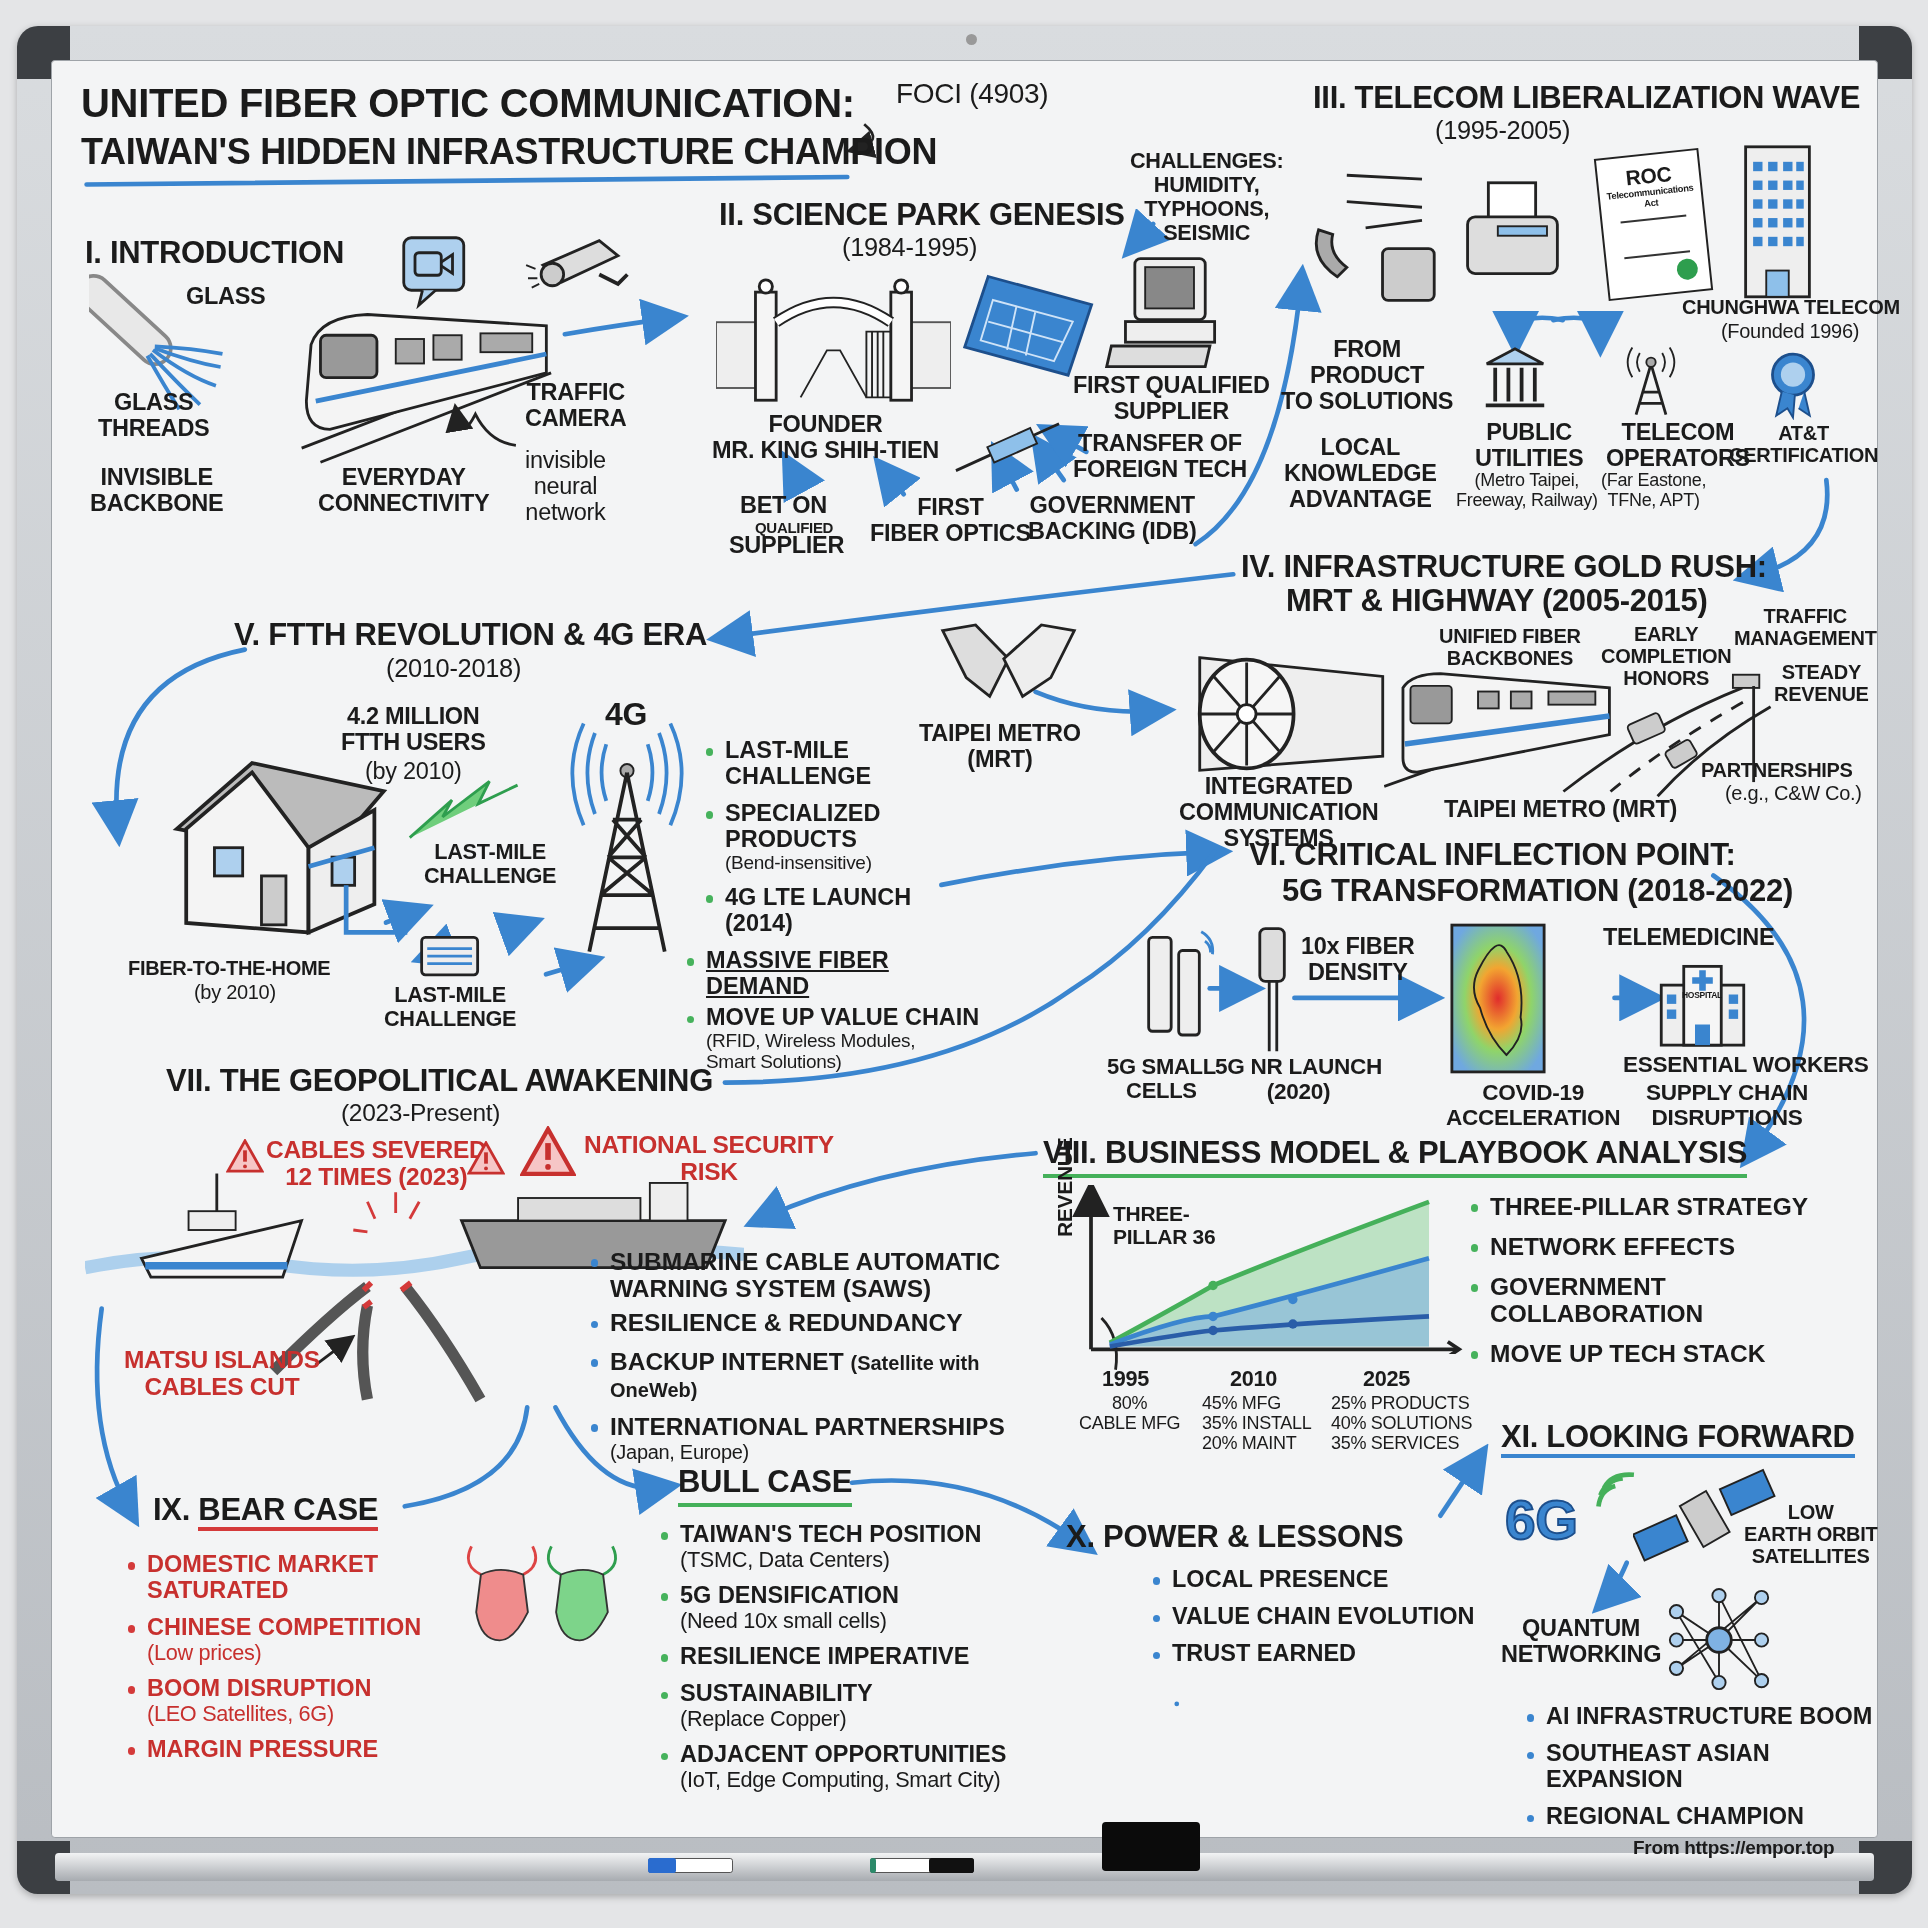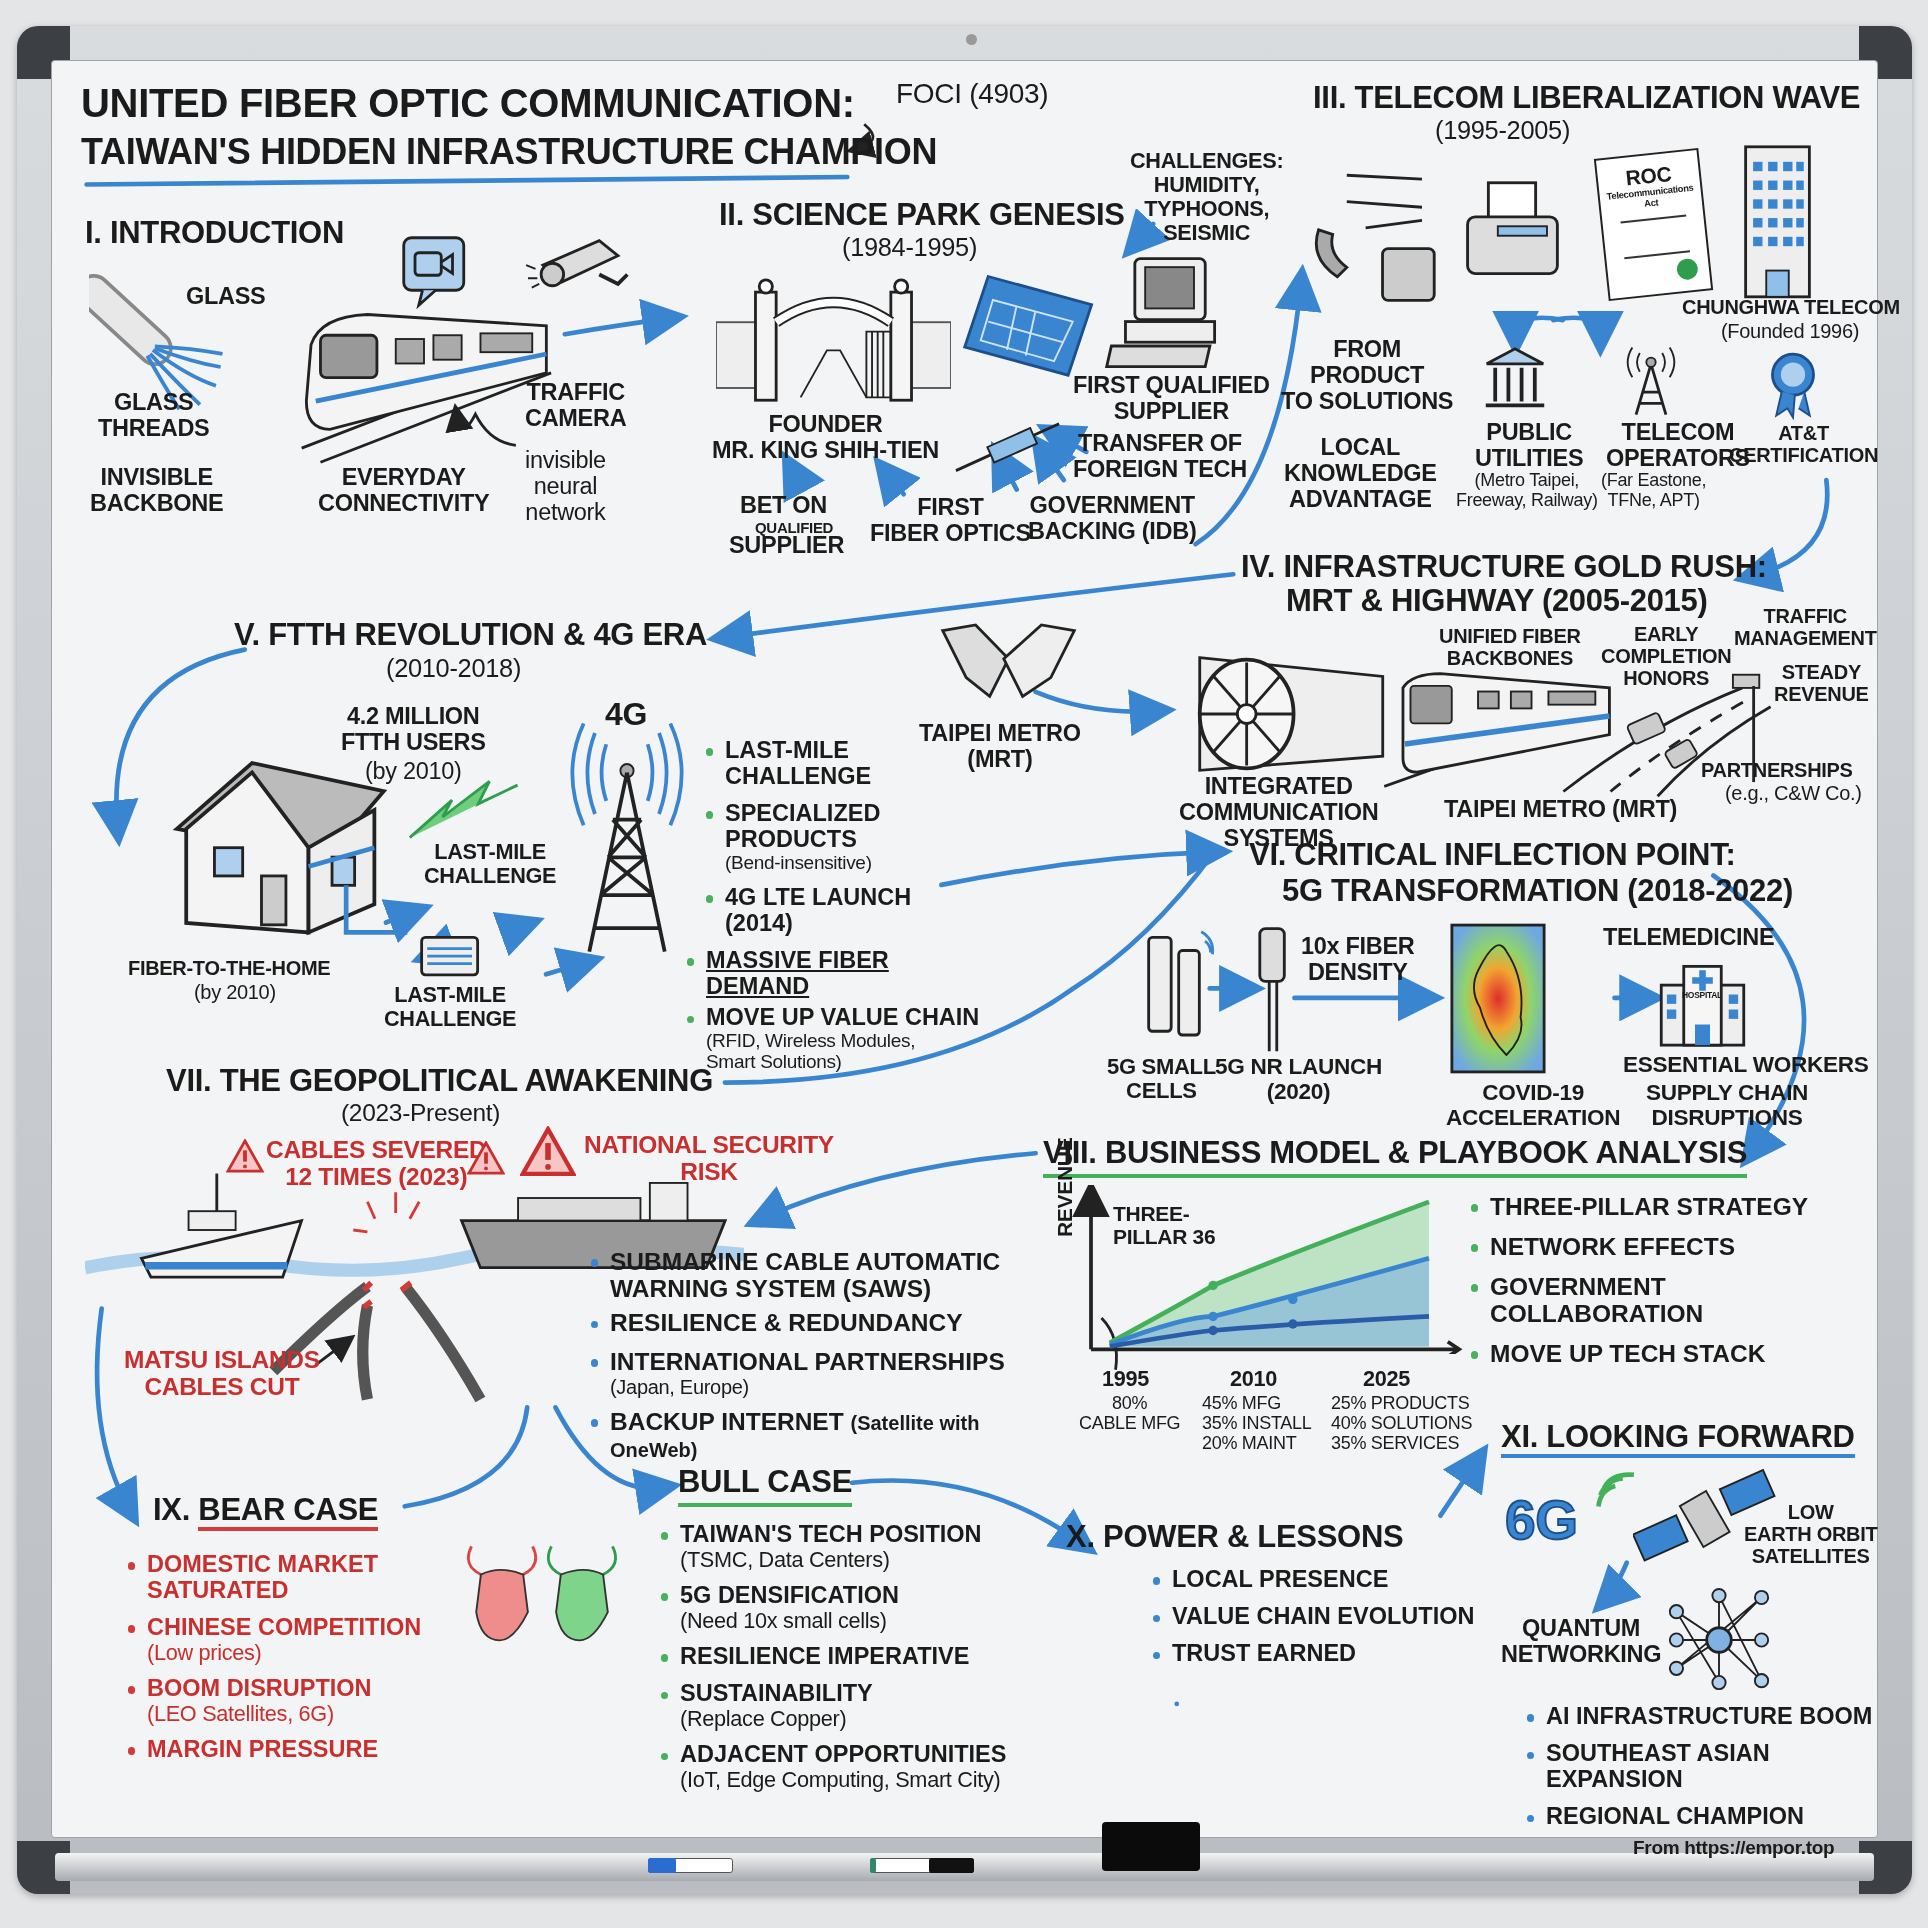--- a/index.html
+++ b/index.html
@@ -117,21 +117,21 @@
     <path d="M548 473 Q520 470 505 440 Q490 470 485 440" marker-end="url(#ahk)"></path>
     <path d="M1185 1455 Q1190 1420 1170 1400"></path>
     <path d="M335 1450 L368 1425" marker-end="url(#ahk)"></path>
   </g>
 </svg>
 
 <div class="t h-big" style="left:81px;top:81px;font-size:40px;">UNITED FIBER OPTIC COMMUNICATION:</div>
 <div class="t h-big" style="left:81px;top:132px;font-size:36px;">TAIWAN'S HIDDEN INFRASTRUCTURE CHAMPION</div>
 <div class="t" style="left:896px;top:79px;font-size:28px;font-weight:400;">FOCI (4903)</div>
 
-<div class="t h-sec" style="left:85px;top:216px;text-align:center;">I. INTRODUCTION</div>
+<div class="t h-sec" style="left:85px;top:236px;text-align:center;">I. INTRODUCTION</div>
 <svg class="ico" style="left:89px;top:273px;" width="141" height="141" viewBox="0 0 150 150">
   <path d="M5 20 L70 80" stroke="#888" stroke-width="38" stroke-linecap="round" fill="none"></path>
   <path d="M5 20 L70 80" stroke="#e8e8e8" stroke-width="30" stroke-linecap="round" fill="none"></path>
   <g stroke="#3a85cf" stroke-width="4" fill="none">
     <path d="M70 80 Q110 95 140 100"></path>
       <path d="M68 82 Q105 110 135 120"></path>
       <path d="M65 86 Q95 118 118 140"></path>
       <path d="M70 78 Q110 80 142 86"></path>
       <path d="M62 88 Q80 120 96 145"></path>
   </g>
@@ -499,22 +499,22 @@
   <path d="M300 250 Q290 200 300 150" stroke="#555" stroke-width="12" fill="none"></path>
   <path d="M420 250 Q380 180 340 130" stroke="#555" stroke-width="12" fill="none"></path>
   <path d="M296 134 L304 126 M296 152 L304 146 M336 134 L346 126" stroke="#d43a3a" stroke-width="6"></path>
 </svg>
 <div class="t lbl red" style="left:124px;top:1347px;font-size:24.5px;">MATSU ISLANDS
 CABLES CUT</div>
 <ul class="bl blue" style="left:589px;top:1249px;font-size:24.5px;width:471px;">
   <li style="white-space:pre-line;margin-bottom:7.5px;"><span>SUBMARINE CABLE AUTOMATIC
 WARNING SYSTEM (SAWS)</span></li>
   <li><span>RESILIENCE &amp; REDUNDANCY</span></li>
+  <li><span>BACKUP INTERNET</span> <span style="font-size:20px;">(Satellite with OneWeb)</span></li>
   <li><span>INTERNATIONAL PARTNERSHIPS</span><span class="sub" style="font-size:20px;font-weight:400;">(Japan, Europe)</span></li>
-  <li><span>BACKUP INTERNET</span> <span style="font-size:20px;">(Satellite with OneWeb)</span></li>
 </ul>
 
 <div class="t h-sec ul-green" style="left:1043px;top:1136px;padding-bottom:3.8px;">VIII. BUSINESS MODEL &amp; PLAYBOOK ANALYSIS</div>
 <svg class="ico" style="left:1053px;top:1185px;" width="414" height="169" viewBox="0 0 440 180">
   <path d="M40 175 L40 10" stroke="#222" stroke-width="4" marker-end="url(#ahk)"></path>
   <path d="M40 175 L430 175" stroke="#222" stroke-width="4"></path>
   <path d="M420 167 L432 175 L420 183" stroke="#222" stroke-width="4" fill="none"></path>
   <path d="M60 168 Q130 130 170 107 Q260 70 400 18 L400 172 L60 172 Z" fill="#8fd49a" opacity=".55"></path>
   <path d="M60 170 Q140 140 170 140 Q250 120 400 78 L400 172 L60 172 Z" fill="#7fb2e3" opacity=".6"></path>
   <path d="M60 168 Q130 130 170 107 Q260 70 400 18" stroke="#45b05a" stroke-width="5" fill="none"></path>

